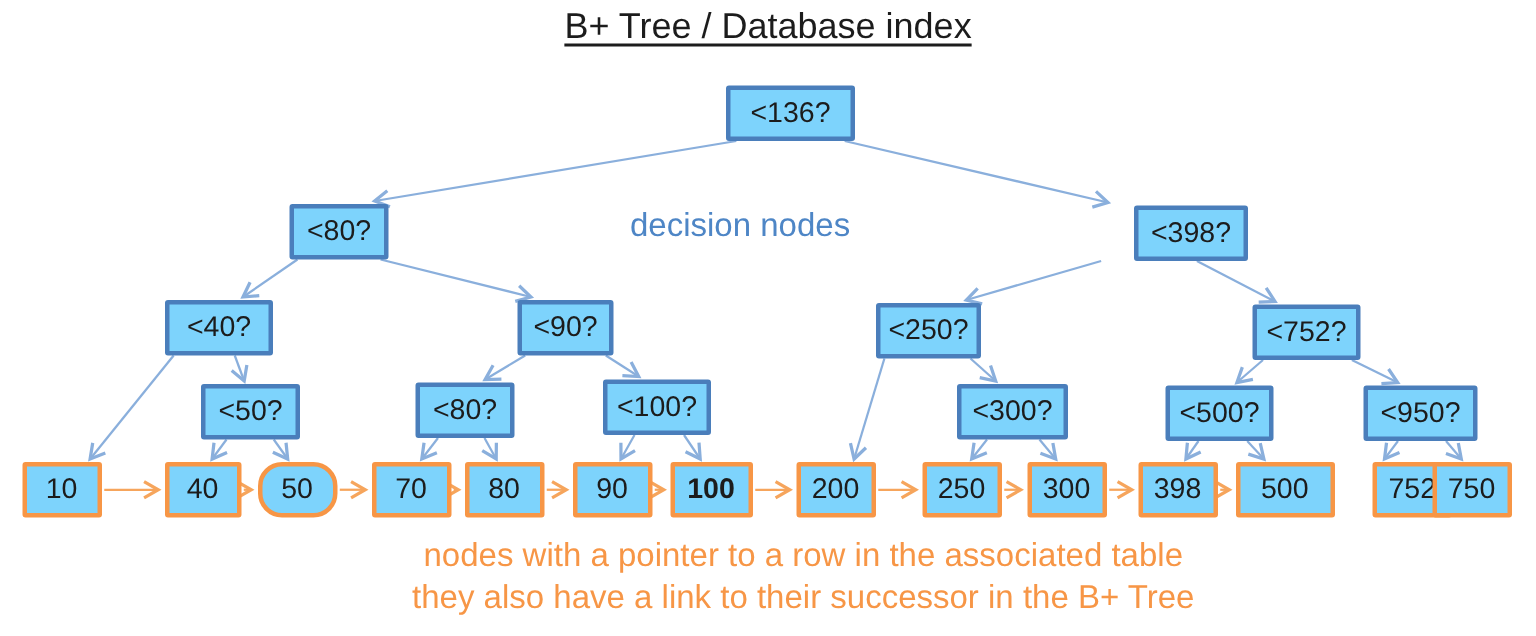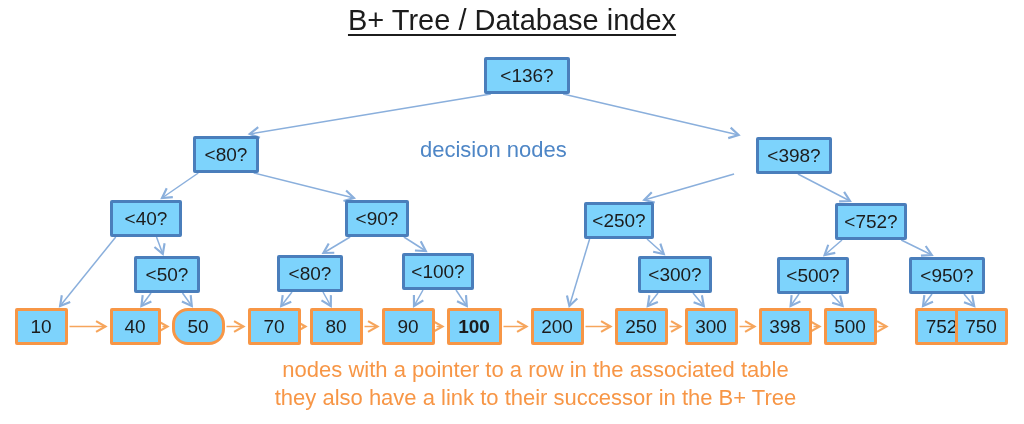--- a/index.html
+++ b/index.html
@@ -25,21 +25,21 @@
     position: absolute;
     left: 0; top: 0;
     pointer-events: none;
   }
   #title {
     position: absolute;
     top: 4px;
     left: 0;
     width: 100%;
     text-align: center;
-    font-size: 29px;
+    font-size: 24px;
     font-weight: 500;
     color: var(--text);
     text-decoration: underline;
     text-underline-offset: 4px;
     letter-spacing: 0px;
   }
   #decision-label {
     position: absolute;
     left: 420px;
     top: 137px;
@@ -152,21 +152,21 @@
       <div class="node leaf" style="left: 109.5px; top: 308px; width: 51px; height: 37px;">40</div>
       <div class="node leaf" style="left: 171.5px; top: 308px; width: 53px; height: 37px; border-radius: 16px;">50</div>
       <div class="node leaf" style="left: 247.5px; top: 308px; width: 53px; height: 37px;">70</div>
       <div class="node leaf" style="left: 309.5px; top: 308px; width: 53px; height: 37px;">80</div>
       <div class="node leaf" style="left: 381.5px; top: 308px; width: 53px; height: 37px;">90</div>
       <div class="node leaf" style="left: 446.5px; top: 308px; width: 55px; height: 37px; font-weight: bold;">100</div>
       <div class="node leaf" style="left: 530.5px; top: 308px; width: 53px; height: 37px;">200</div>
       <div class="node leaf" style="left: 614.5px; top: 308px; width: 53px; height: 37px;">250</div>
       <div class="node leaf" style="left: 684.5px; top: 308px; width: 53px; height: 37px; text-align: center;">300</div>
       <div class="node leaf" style="left: 758.5px; top: 308px; width: 53px; height: 37px;">398</div>
-      <div class="node leaf" style="left: 823.5px; top: 308px; width: 53px; height: 37px;">500</div>
+      <div class="node leaf" style="left: 823.5px; top: 308px; width: 66px; height: 37px;">500</div>
       <div class="node leaf" style="left: 915px; top: 308px; width: 53px; height: 37px;">752</div>
       <div class="node leaf" style="left: 954.5px; top: 308px; width: 53px; height: 37px;">750</div>
     </div>
 
   <div id="footnote">
     <div>nodes with a pointer to a row in the associated table</div>
     <div>they also have a link to their successor in the B+ Tree</div>
   </div>
 
 </div>

